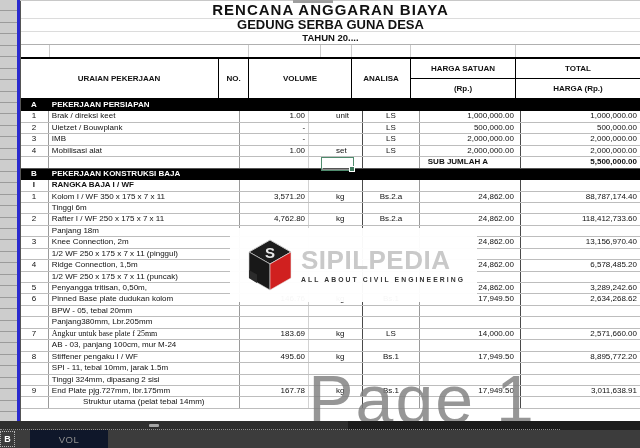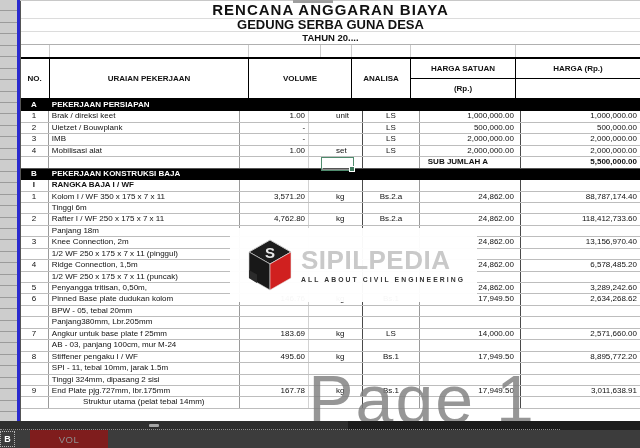--- a/index.html
+++ b/index.html
@@ -67,21 +67,21 @@
   .pg{position:absolute;left:262px;top:356px;width:320px;height:92px;z-index:5;font-size:68px;line-height:86px;
       color:#7f7f7f;opacity:.82;text-align:center;letter-spacing:2px;}
   
   .scrollstrip{position:absolute;left:0;top:421px;width:640px;height:9px;background:#2e2e2e;z-index:10;}
   .scrolldark{position:absolute;left:348px;top:0;width:292px;height:9px;background:#1c1c1c;}
   .grip{position:absolute;left:149px;top:3px;width:10px;height:3px;background:#a5a5a5;border-radius:1px;}
   .dotline{position:absolute;left:0;top:429px;width:560px;height:0;border-top:1px dotted #8f8f8f;z-index:11;}
   .tabbar{position:absolute;left:0;top:430px;width:640px;height:18px;background:#3c3c3c;z-index:10;}
   .tab-b{position:absolute;left:0;top:1px;width:15px;height:16px;border:1px dotted #b5b5b5;box-sizing:border-box;
          color:#fff;font-weight:bold;font-size:9px;display:flex;align-items:center;justify-content:center;}
-  .tab-vol{position:absolute;left:30px;top:0;width:78px;height:18px;background:#7f1d1d;color:#8f8f8f;
+  .tab-vol{position:absolute;left:30px;top:0;width:78px;height:18px;background:#0f172a;color:#8f8f8f;
            font-size:9.5px;display:flex;align-items:center;justify-content:center;letter-spacing:.5px;}
 </style>
 </head>
 <body>
 
 <div class="screen">
 
   <div class="topline"></div>
   <div class="topdash"></div>
 
@@ -99,29 +99,30 @@
     <div style="width:30px"></div>
       <div style="width:199px"></div>
       <div style="width:72px"></div>
     <div style="width:31px"></div>
       <div style="width:59px"></div>
       <div style="width:105px"></div>
     <div style="width:124px"></div>
   </div>
 
   <div class="thead">
+    <div class="hc" style="width:199px">URAIAN PEKERJAAN</div>
     <div class="hc" style="width:30px">NO.</div>
-    <div class="hc" style="width:199px">URAIAN PEKERJAAN</div>
     <div class="hc" style="width:103px">VOLUME</div>
     <div class="hc" style="width:59px">ANALISA</div>
     <div class="hc split" style="width:105px">
       <span>HARGA SATUAN</span>
       <span>(Rp.)</span>
     </div>
     <div class="hc split last" style="width:124px">
+      <span>TOTAL</span>
       <span>HARGA (Rp.)</span>
     </div>
   </div>
 
   <div class="tbody" id="tbody">
       <div class="trow t-sec">
         <div class="cell c-no" style="width: 30px;">A</div>
         <div class="cell c-desc" style="width: 199px;">PEKERJAAN PERSIAPAN</div>
         <div class="cell c-vol" style="width: 72px;"></div>
         <div class="cell c-unit" style="width: 31px;"></div>
@@ -295,21 +296,21 @@
         <div class="cell c-no" style="width: 30px;"></div>
         <div class="cell c-desc" style="width: 199px;">Panjang380mm, Lbr.205mm</div>
         <div class="cell c-vol" style="width: 72px;"></div>
         <div class="cell c-unit" style="width: 31px;"></div>
         <div class="cell c-ana" style="width: 59px;"></div>
         <div class="cell c-harga" style="width: 105px;"></div>
         <div class="cell c-total" style="width: 124px;"></div>
       </div>
       <div class="trow t-item">
         <div class="cell c-no" style="width: 30px;">7</div>
-        <div class="cell c-desc" style="width: 199px;">Angkur untuk base plate f 25mm</div>
+        <div class="cell c-desc" style="width: 199px; font-family: Liberation Serif, serif;">Angkur untuk base plate f 25mm</div>
         <div class="cell c-vol" style="width: 72px;">183.69</div>
         <div class="cell c-unit" style="width: 31px;">kg</div>
         <div class="cell c-ana" style="width: 59px;">LS</div>
         <div class="cell c-harga" style="width: 105px;">14,000.00</div>
         <div class="cell c-total" style="width: 124px;">2,571,660.00</div>
       </div>
       <div class="trow t-note">
         <div class="cell c-no" style="width: 30px;"></div>
         <div class="cell c-desc" style="width: 199px;">AB - 03, panjang 100cm, mur M-24</div>
         <div class="cell c-vol" style="width: 72px;"></div>

